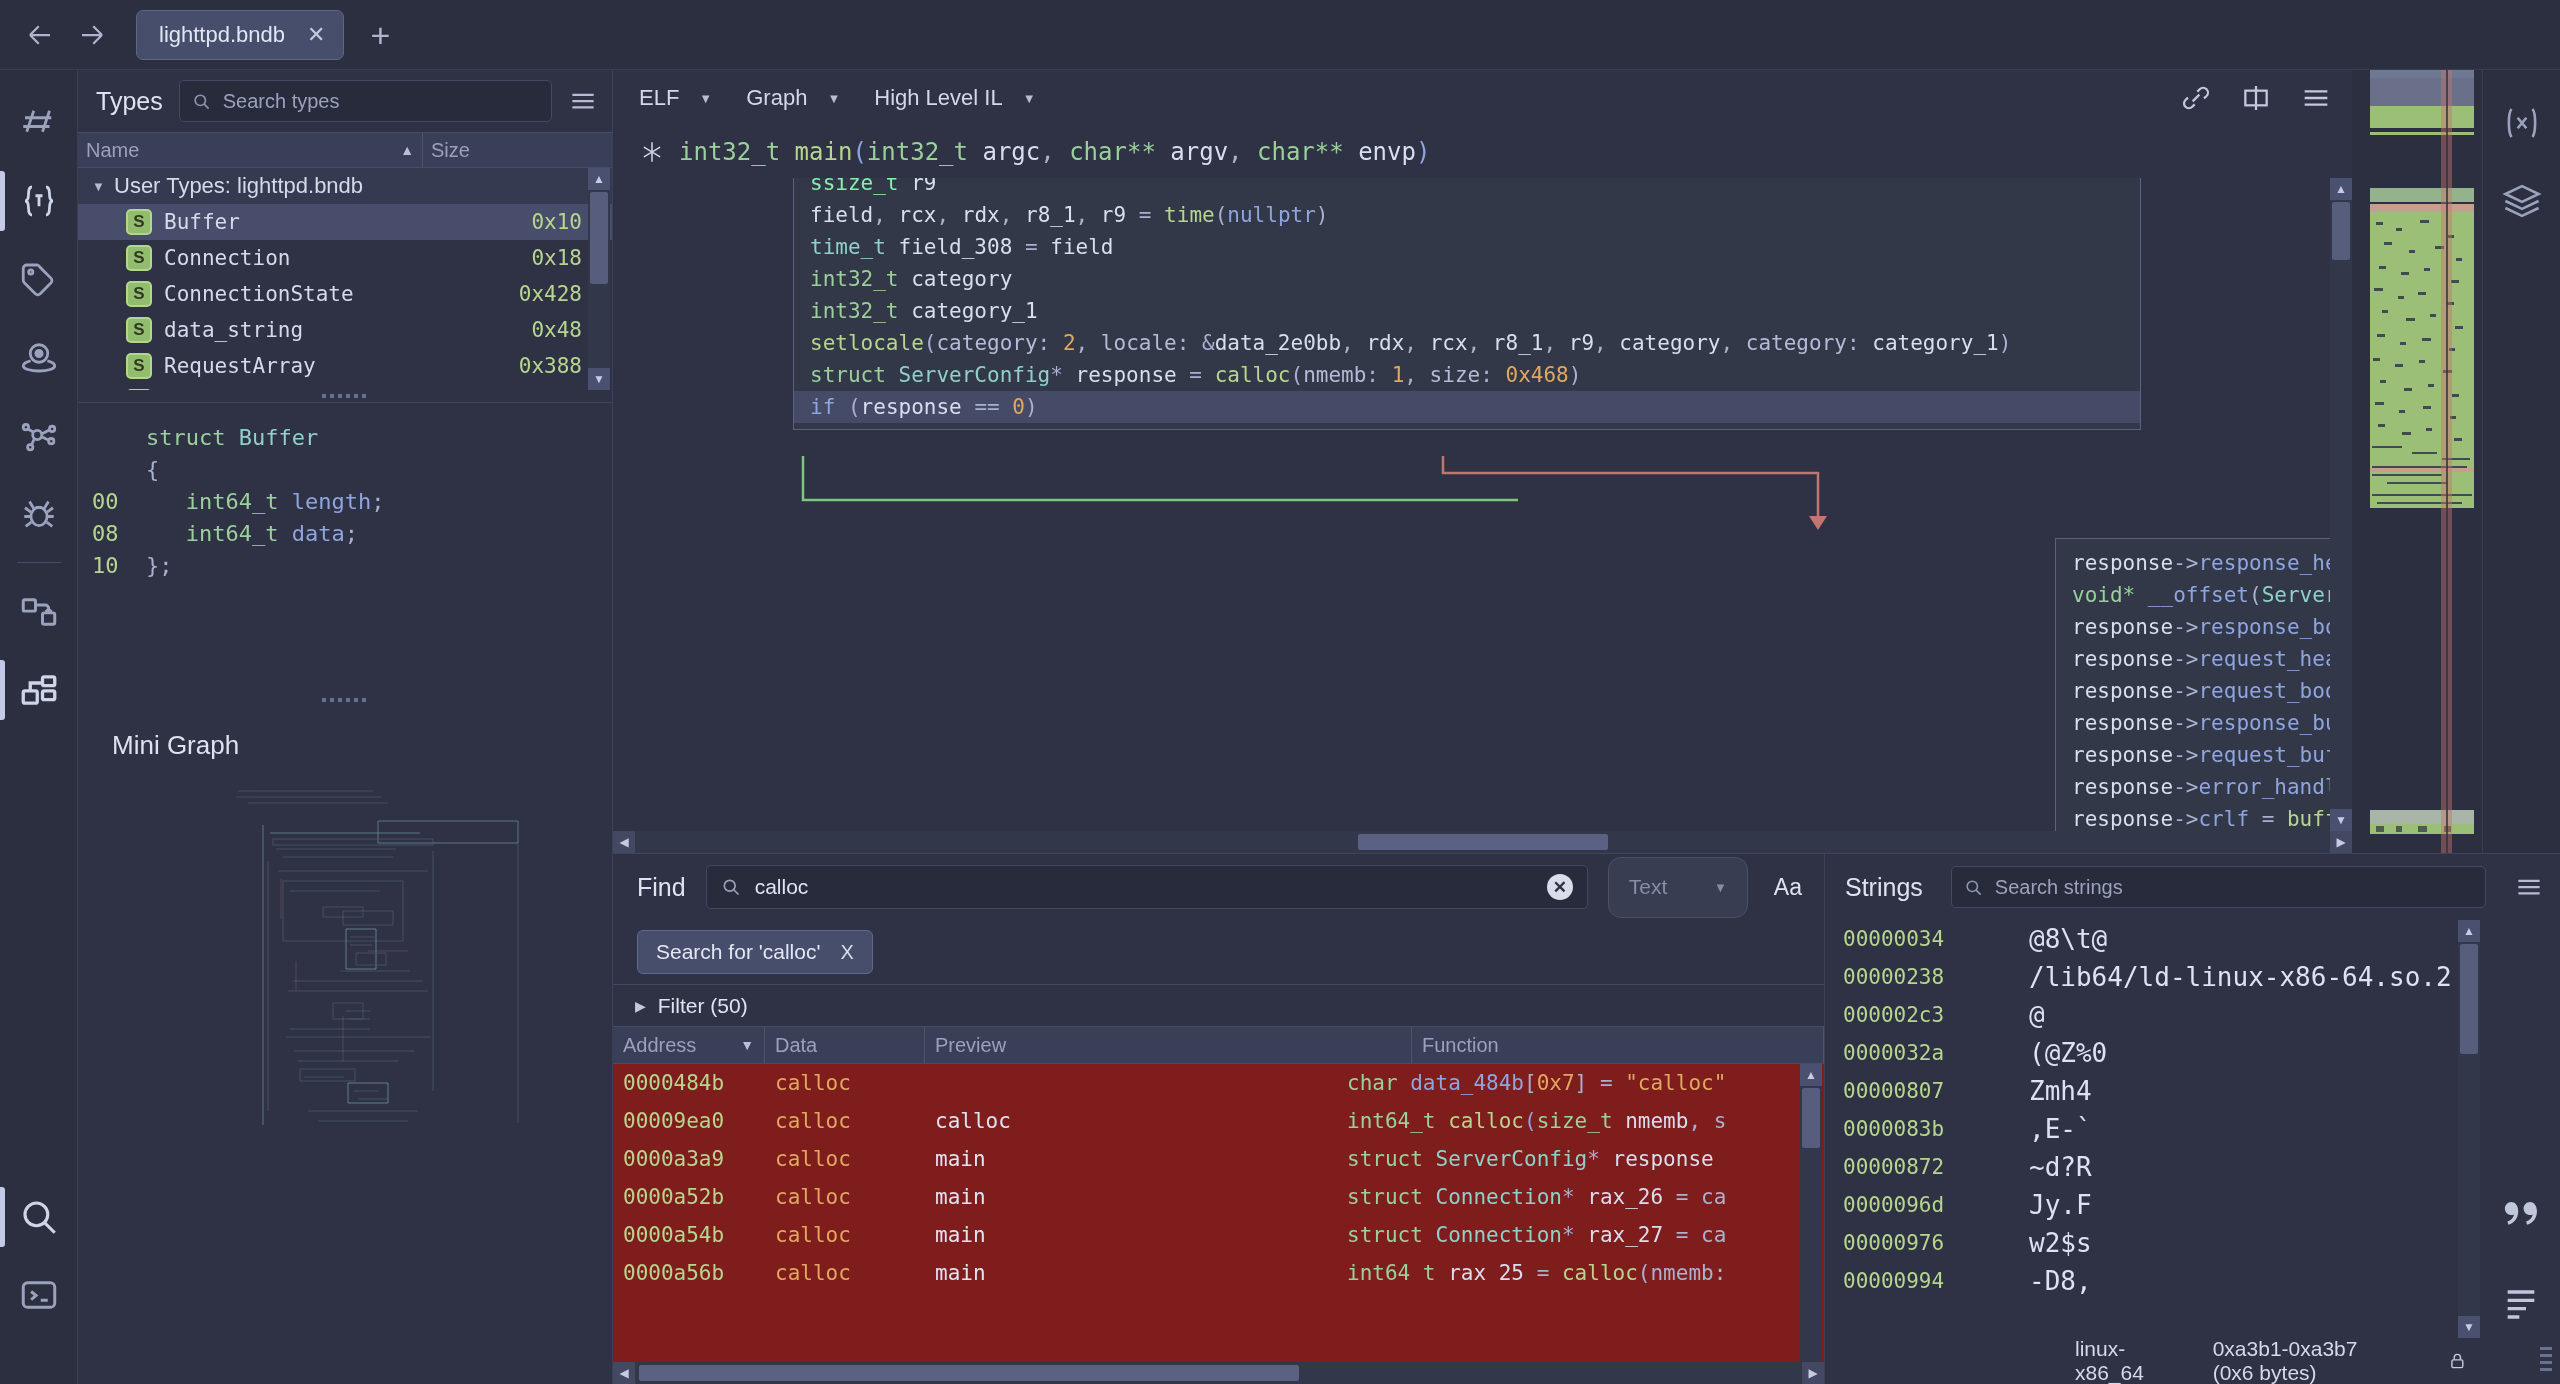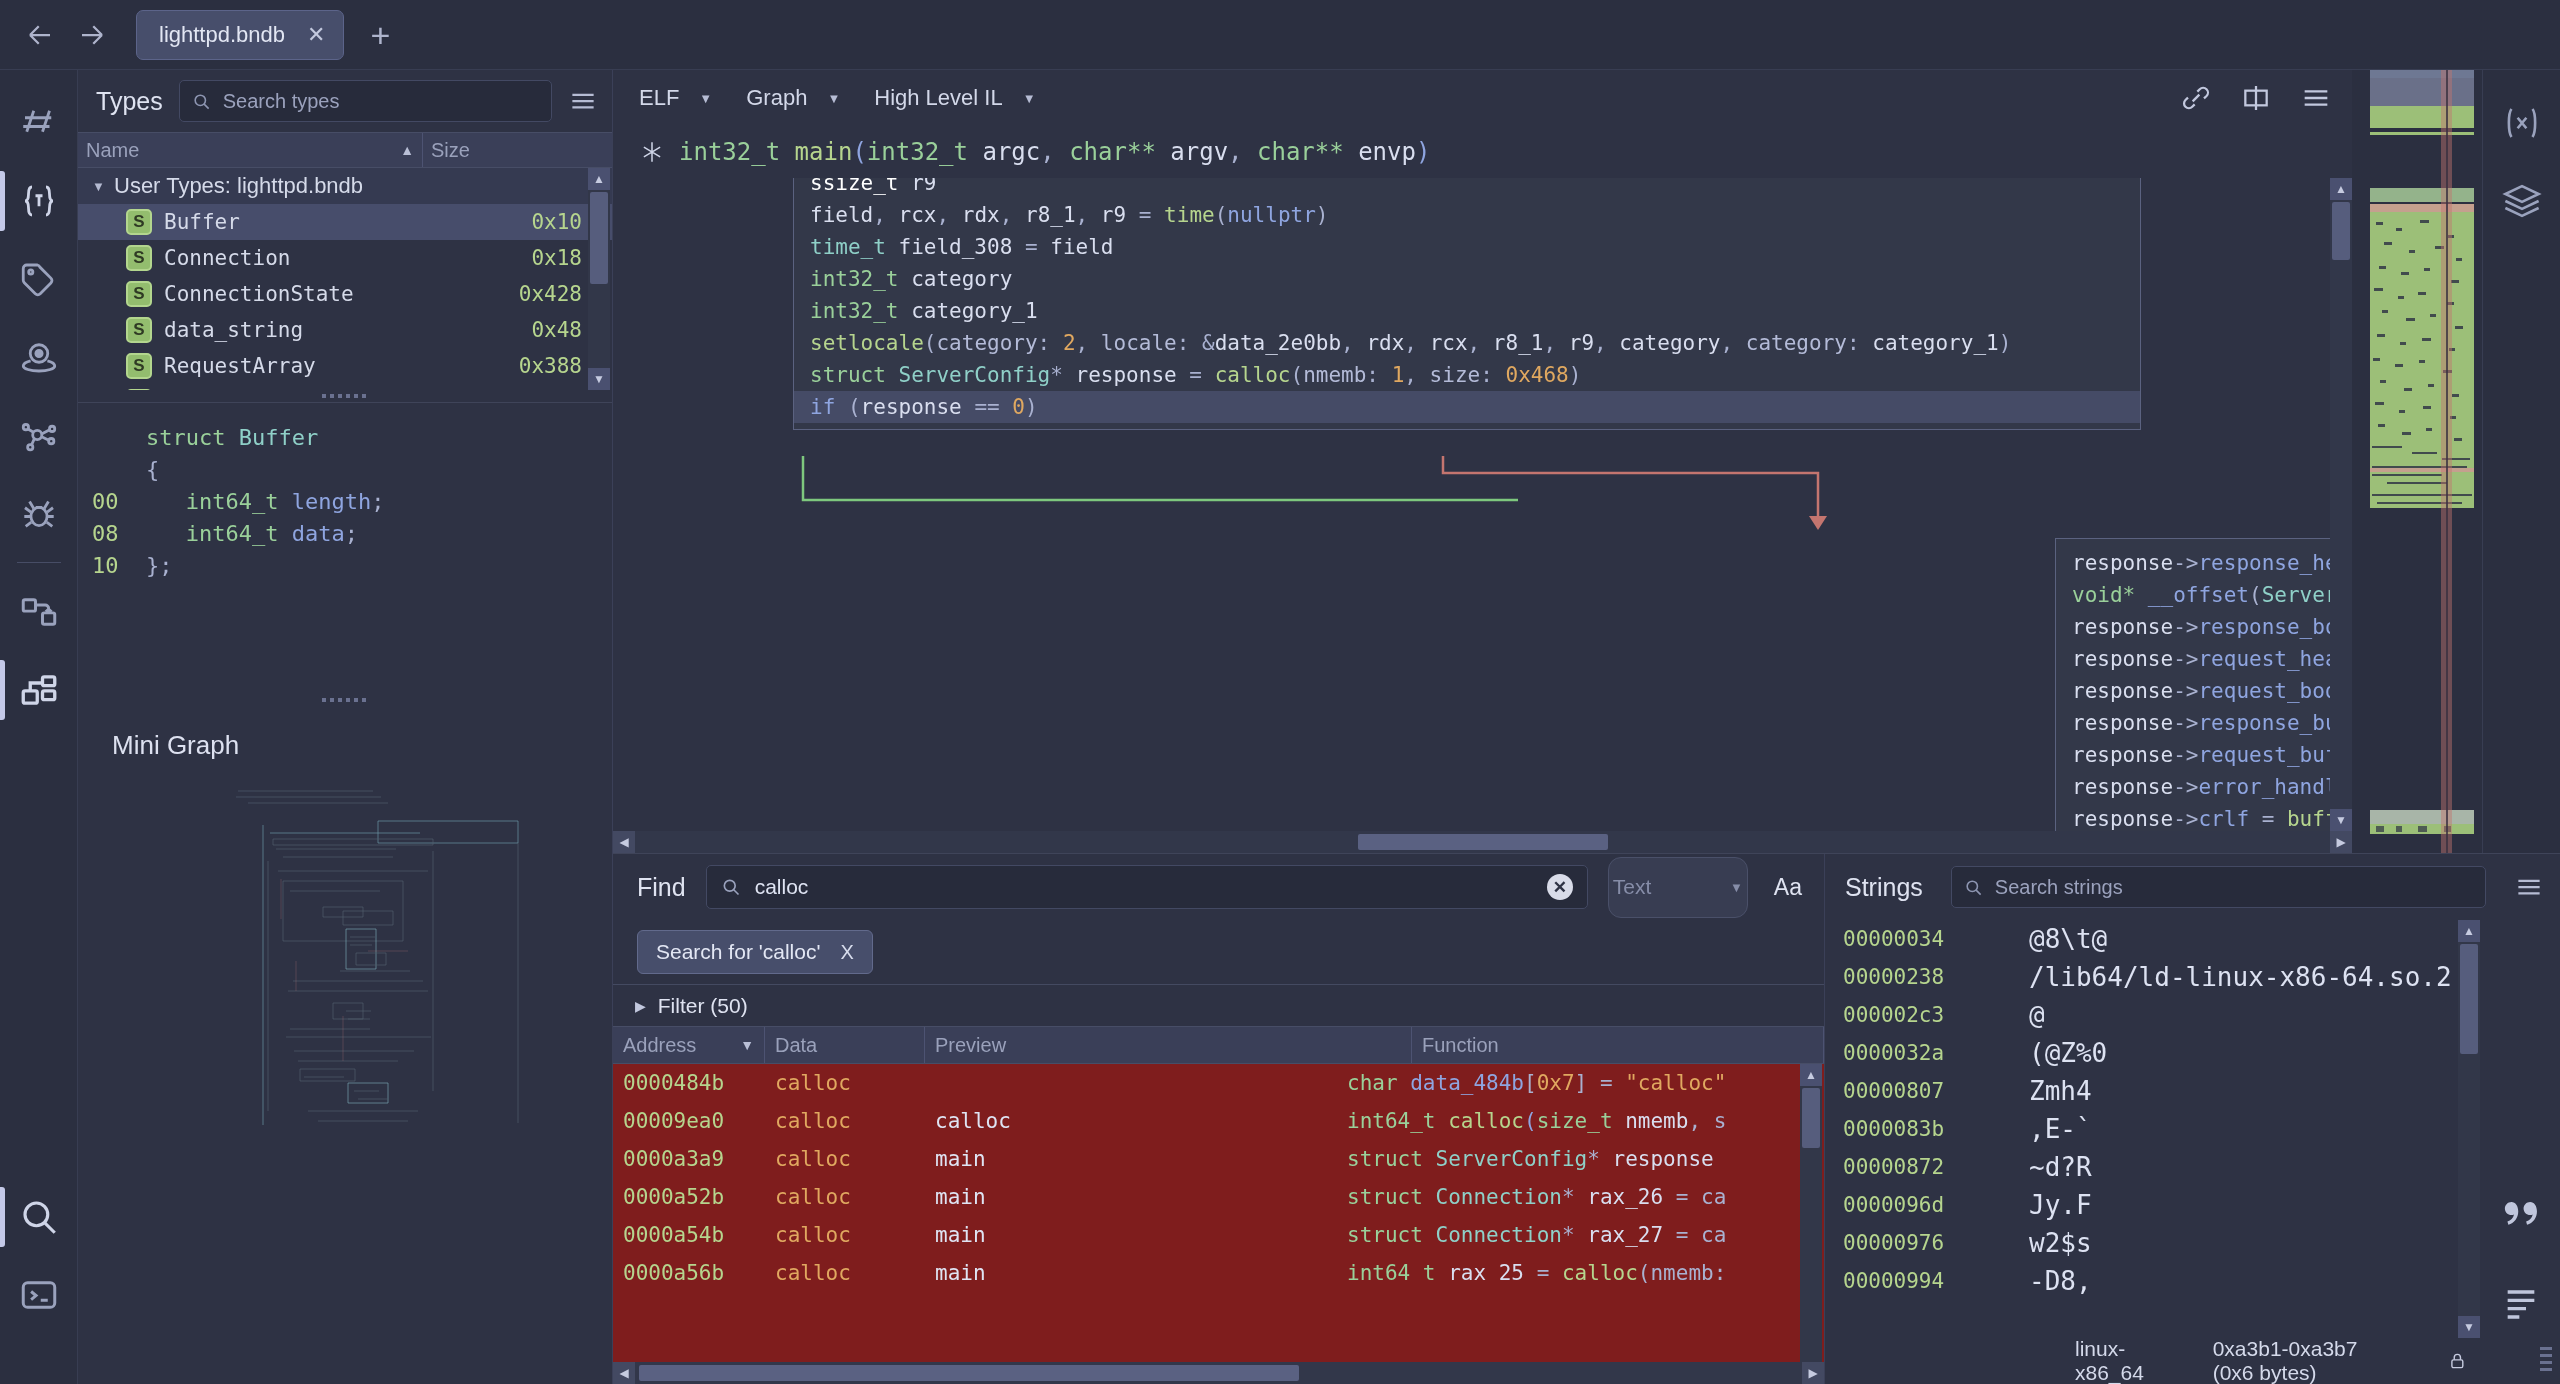--- a/index.html
+++ b/index.html
@@ -205,21 +205,21 @@
     display: flex; align-items: center; gap: 14px; padding: 0 14px;
   }
   .find-val { color: #dfe4f3; font-size: 21px; }
   .clear-x {
     width: 26px; height: 26px; border-radius: 50%; background: #d9dce9; color: #2e3244;
     font-size: 17px; font-weight: bold; display: flex; align-items: center; justify-content: center;
     margin-left: auto; cursor: pointer;
   }
   .mode-sel {
     width: 140px; height: 61px; background: #383d52; border: 1px solid #4a5069; border-radius: 13px;
-    display: flex; align-items: center; padding: 0 4px; color: #868da8; font-size: 21px; cursor: pointer;
+    display: flex; align-items: center; padding: 0 20px; color: #868da8; font-size: 21px; cursor: pointer;
   }
   .mode-sel .car { margin-left: auto; font-size: 13px; }
   .aa-btn { color: #dfe3f1; font-size: 23px; cursor: pointer; padding: 0 6px; }
 
   .chip-row { height: 64px; display: flex; align-items: center; padding-left: 24px; }
   .chip {
     height: 44px; background: #474e6b; border: 1px solid #626a8c; border-radius: 6px;
     display: flex; align-items: center; gap: 20px; padding: 1px 18px; cursor: pointer;
   }
   .chip-label { color: #e3e7f4; font-size: 21px; }
@@ -536,21 +536,21 @@
           <div class="func-sig">
             <svg class="sig-glyph" viewBox="0 0 24 24" fill="none" stroke="currentColor" stroke-width="1.4">
               <path d="M12 3v18M4.5 7.5l15 9M19.5 7.5l-15 9"></path>
               </svg>
             <span><span style="color:#9ad09a">int32_t </span><span style="color:#b6d58e">main</span><span style="color:#8fa5e0">(</span><span style="color:#9ad09a">int32_t </span><span style="color:#d9deef">argc</span><span style="color:#a9b1d0">, </span><span style="color:#9ad09a">char** </span><span style="color:#d9deef">argv</span><span style="color:#a9b1d0">, </span><span style="color:#9ad09a">char** </span><span style="color:#d9deef">envp</span><span style="color:#8fa5e0">)</span></span>
           </div>
 
           <div class="graphview">
 
             <div class="node" style="left:180px; top:-20px; width:1348px;">
-              <div class="ln"><span style="color:#ffffff">ssize_t </span><span style="color:#d9deef">r9</span></div>
+              <div class="ln"><span style="color:#86efac">ssize_t </span><span style="color:#d9deef">r9</span></div>
               <div class="ln"><span style="color:#d9deef">field</span><span style="color:#a9b1d0">, </span><span style="color:#d9deef">rcx</span><span style="color:#a9b1d0">, </span><span style="color:#d9deef">rdx</span><span style="color:#a9b1d0">, </span><span style="color:#d9deef">r8_1</span><span style="color:#a9b1d0">, </span><span style="color:#d9deef">r9</span><span style="color:#a9b1d0"> = </span><span style="color:#b6d58e">time</span><span style="color:#a9b1d0">(</span><span style="color:#8fa5e0">nullptr</span><span style="color:#a9b1d0">)</span></div>
               <div class="ln"><span style="color:#8fd0c8">time_t </span><span style="color:#d9deef">field_308</span><span style="color:#a9b1d0"> = </span><span style="color:#d9deef">field</span></div>
               <div class="ln"><span style="color:#9ad09a">int32_t </span><span style="color:#d9deef">category</span></div>
               <div class="ln"><span style="color:#9ad09a">int32_t </span><span style="color:#d9deef">category_1</span></div>
               <div class="ln"><span style="color:#b6d58e">setlocale</span><span style="color:#a9b1d0">(</span><span style="color:#b4bbd8">category</span><span style="color:#a9b1d0">: </span><span style="color:#e0a860">2</span><span style="color:#a9b1d0">, </span><span style="color:#b4bbd8">locale</span><span style="color:#a9b1d0">: &amp;</span><span style="color:#d9deef">data_2e0bb</span><span style="color:#a9b1d0">, </span><span style="color:#d9deef">rdx</span><span style="color:#a9b1d0">, </span><span style="color:#d9deef">rcx</span><span style="color:#a9b1d0">, </span><span style="color:#d9deef">r8_1</span><span style="color:#a9b1d0">, </span><span style="color:#d9deef">r9</span><span style="color:#a9b1d0">, </span><span style="color:#d9deef">category</span><span style="color:#a9b1d0">, </span><span style="color:#b4bbd8">category</span><span style="color:#a9b1d0">: </span><span style="color:#d9deef">category_1</span><span style="color:#a9b1d0">)</span></div>
               <div class="ln"><span style="color:#9ad09a">struct </span><span style="color:#8fd0c8">ServerConfig</span><span style="color:#a9b1d0">* </span><span style="color:#d9deef">response</span><span style="color:#a9b1d0"> = </span><span style="color:#b6d58e">calloc</span><span style="color:#a9b1d0">(</span><span style="color:#b4bbd8">nmemb</span><span style="color:#a9b1d0">: </span><span style="color:#e0a860">1</span><span style="color:#a9b1d0">, </span><span style="color:#b4bbd8">size</span><span style="color:#a9b1d0">: </span><span style="color:#e0a860">0x468</span><span style="color:#a9b1d0">)</span></div>
               <div class="ln hl"><span style="color:#8fa5e0">if</span><span style="color:#a9b1d0"> (</span><span style="color:#d9deef">response</span><span style="color:#a9b1d0"> == </span><span style="color:#e0a860">0</span><span style="color:#a9b1d0">)</span></div>
             </div>
 
             <svg class="edge" style="left:0;top:0;width:1600px;height:500px">

